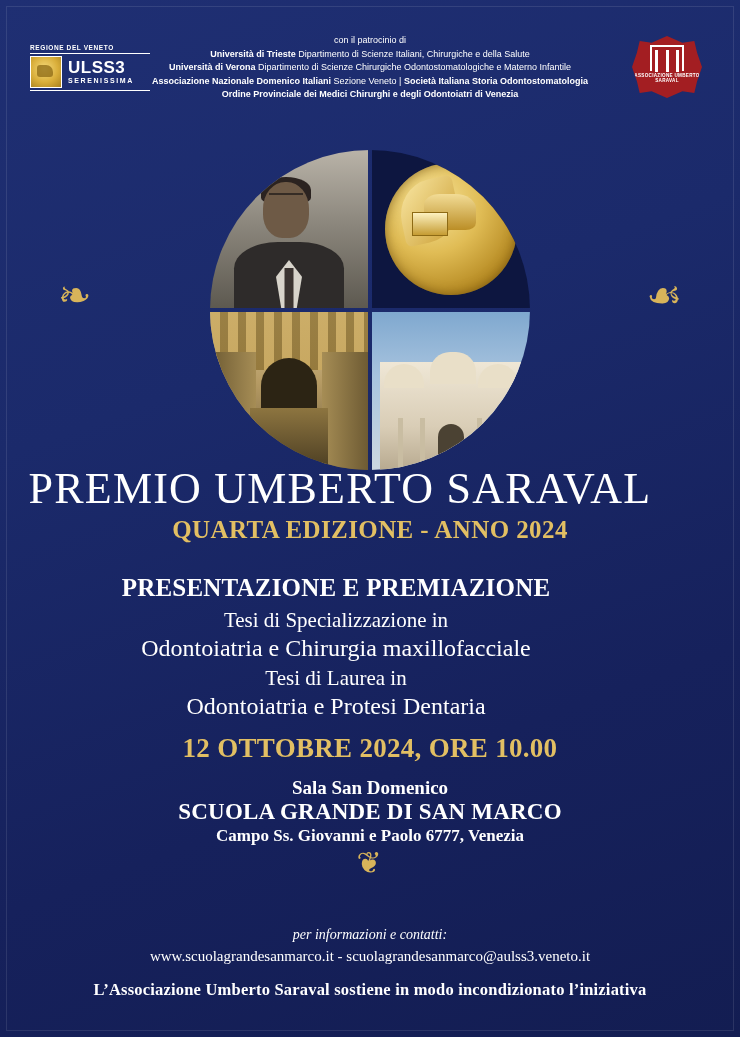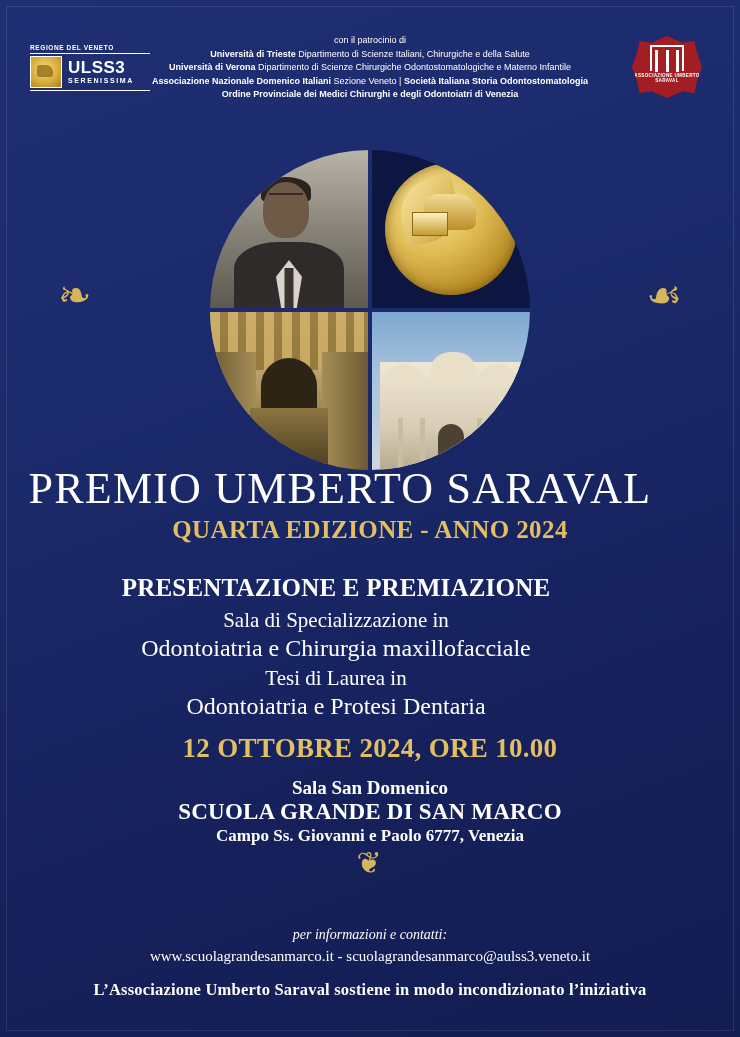--- a/index.html
+++ b/index.html
@@ -520,21 +520,21 @@
   </div>
 
   <div class="orn orn-left">❧</div>
   <div class="orn orn-right">☙</div>
 
   <div class="title">PREMIO UMBERTO SARAVAL</div>
   <div class="subtitle">QUARTA EDIZIONE - ANNO 2024</div>
 
   <div class="block">
     <div class="l-present">PRESENTAZIONE E PREMIAZIONE</div>
-    <div class="l-tesi1">Sala di Specializzazione in</div>
+    <div class="l-tesi1">Tesi di Specializzazione in</div>
     <div class="l-spec">Odontoiatria e Chirurgia maxillofacciale</div>
     <div class="l-tesi2">Tesi di Laurea in</div>
     <div class="l-prot">Odontoiatria e Protesi Dentaria</div>
   </div>
 
   <div class="date">12 OTTOBRE 2024, ORE 10.00</div>
 
   <div class="venue">
     <div class="v1">Sala San Domenico</div>
     <div class="v2">SCUOLA GRANDE DI SAN MARCO</div>

